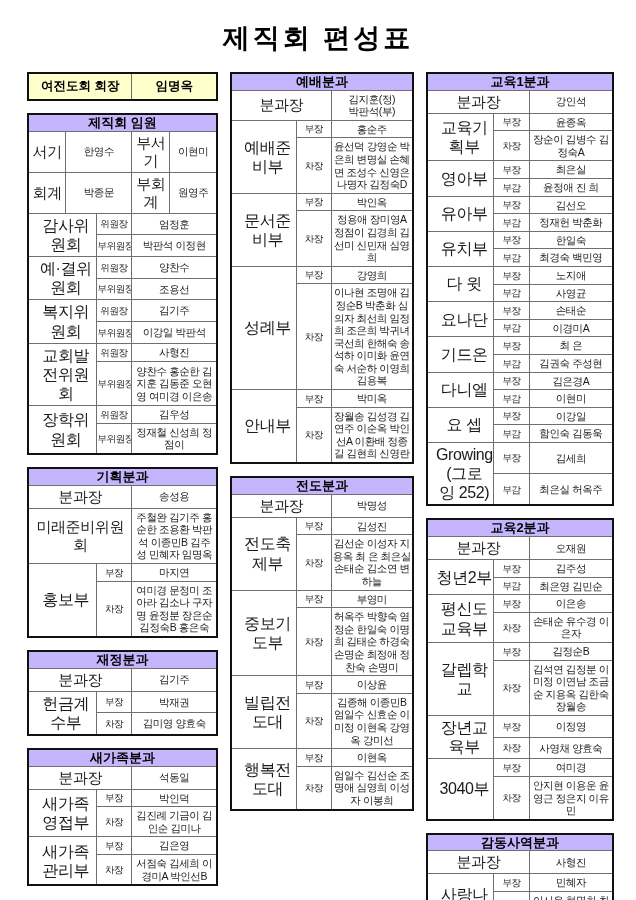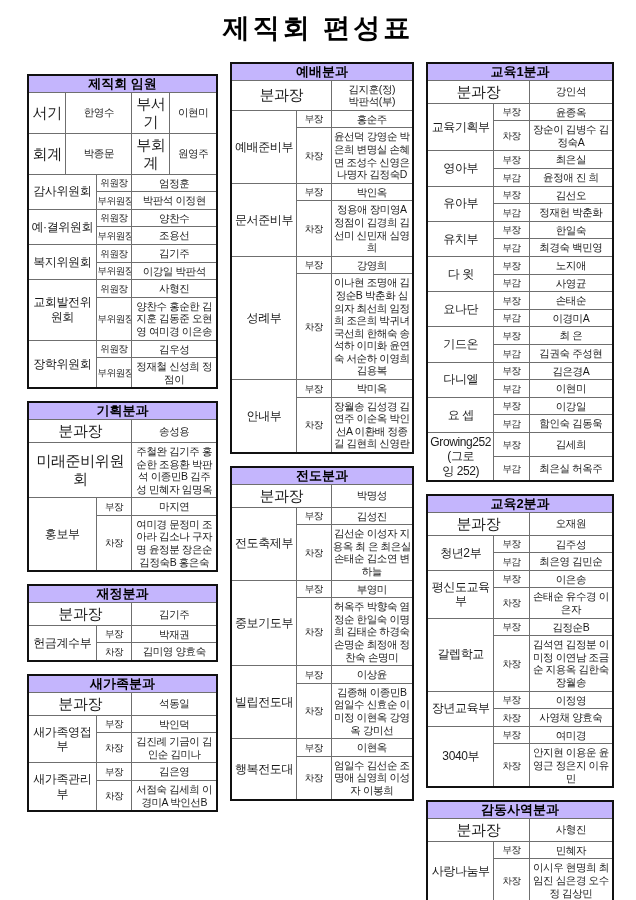--- a/index.html
+++ b/index.html
@@ -2,21 +2,21 @@
 <html><head>
 <meta charset="utf-8">
 <style>
   html,body{margin:0;padding:0;}
   body{
     width:636px;height:900px;background:#ffffff;
     font-family:"Liberation Sans","DejaVu Sans",sans-serif;
     color:#111;overflow:hidden;
   }
   .title{
-    margin:0;padding-top:10px;text-align:center;
+    margin:0;padding-top:20px;text-align:center;
     font-size:27px;font-weight:bold;letter-spacing:3px;color:#000;
   }
   .cols{
     display:flex;align-items:flex-start;
     margin:16px 21px 0 27px;gap:12px;
   }
   .col1{width:191px;flex:none;}
   .col2{width:184px;flex:none;}
   .col3{width:188px;flex:none;}
   table{
@@ -29,21 +29,21 @@
     font-size:10.5px;line-height:1.2;
     padding:2px 1px;color:#1a1a1a;
     letter-spacing:-0.4px;overflow:hidden;
     white-space:pre-line;
   }
   td.hdr{
     background:#c4b5fd;font-weight:bold;font-size:13px;
     padding:0 1px;letter-spacing:0;white-space:nowrap;color:#000;
   }
   td.lbl{font-size:15px;}
-  td.grp{font-size:12px;}
+  td.grp{font-size:16px;padding-left:8px;}
   td.role{font-size:9.5px;white-space:nowrap;}
   td.val{}
   table.highlight td{
     background:#ffffcc;font-weight:bold;font-size:12.5px;
     padding:5px 1px;letter-spacing:0;white-space:nowrap;color:#000;
   }
 </style>
 </head>
 <body>
 
@@ -53,20 +53,24 @@
     <div class="col col1">
         <table class="highlight">
           <colgroup>
             <col style="width: 20%;">
             <col style="width: 16%;">
             <col style="width: 19%;">
             <col style="width: 20%;">
             <col style="width: 25%;">
           </colgroup>
           <tbody>
+            <tr>
+              <td class="lbl" colspan="3">여전도회 회장</td>
+              <td class="val" colspan="2">임명옥</td>
+            </tr>
           </tbody>
         </table>
         <table>
           <colgroup>
             <col style="width: 20%;">
             <col style="width: 16%;">
             <col style="width: 19%;">
             <col style="width: 20%;">
             <col style="width: 25%;">
           </colgroup>

